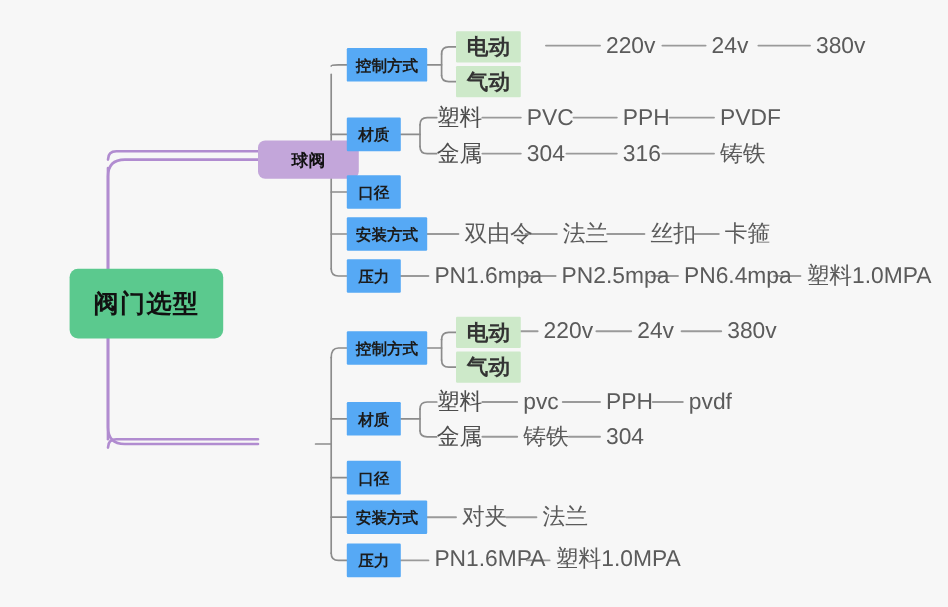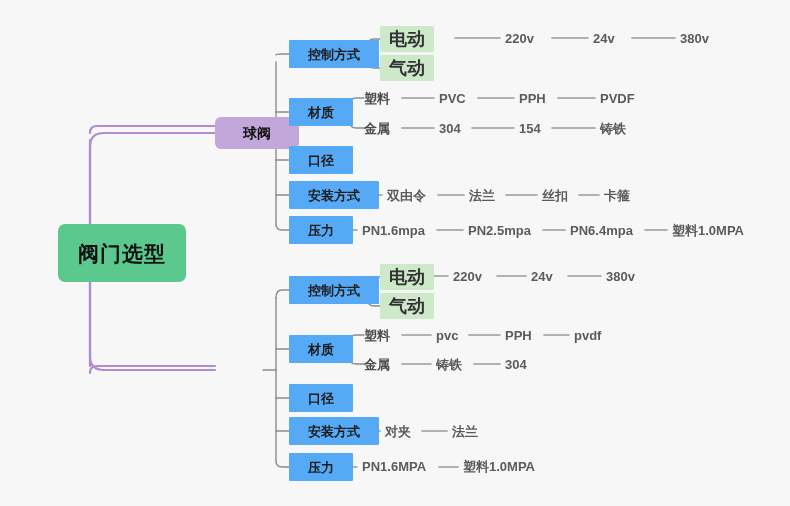--- a/index.html
+++ b/index.html
@@ -51,37 +51,37 @@
     font-weight: bold;
     font-size: 14px;
     padding: 0 28px;
   }
   
   .n-l2 {
     background: #56a9f5;
     color: #1b1b1b;
     font-weight: bold;
     font-size: 13px;
-    padding: 0 19px;
+    padding: 0 7px;
     border-radius: 1px;
   }
   
   .n-l3g {
     background: #cde9c9;
     color: #333;
     font-weight: bold;
     font-size: 18px;
     padding: 0 9px;
     border-radius: 1px;
   }
   
   .n-txt {
     color: #5b5b5b;
-    font-weight: bold;
-    font-size: 13px;
+    font-weight: normal;
+    font-size: 19px;
     background: transparent;
   }
   .n-txt.sub {
     color: #4d4d4d;
   }
 </style>
 </head>
 <body>
 
 <div id="canvas">
@@ -242,21 +242,21 @@
   <div class="node n-txt" style="left: 600px; top: 88px; height: 20px;">
       <span>PVDF</span>
     </div>
   <div class="node n-txt sub" style="left: 364px; top: 118px; height: 20px;">
       <span>金属</span>
     </div>
   <div class="node n-txt" style="left: 439px; top: 118px; height: 20px;">
       <span>304</span>
     </div>
   <div class="node n-txt" style="left: 519px; top: 118px; height: 20px;">
-      <span>154</span>
+      <span>316</span>
     </div>
   <div class="node n-txt" style="left: 600px; top: 118px; height: 20px;">
       <span>铸铁</span>
     </div>
 
   <div class="node n-l2" style="left: 289px; top: 146px; height: 28px; min-width: 45px;">
       <span>口径</span>
     </div>
 
   <div class="node n-l2" style="left: 289px; top: 181px; height: 28px; min-width: 67px;">

